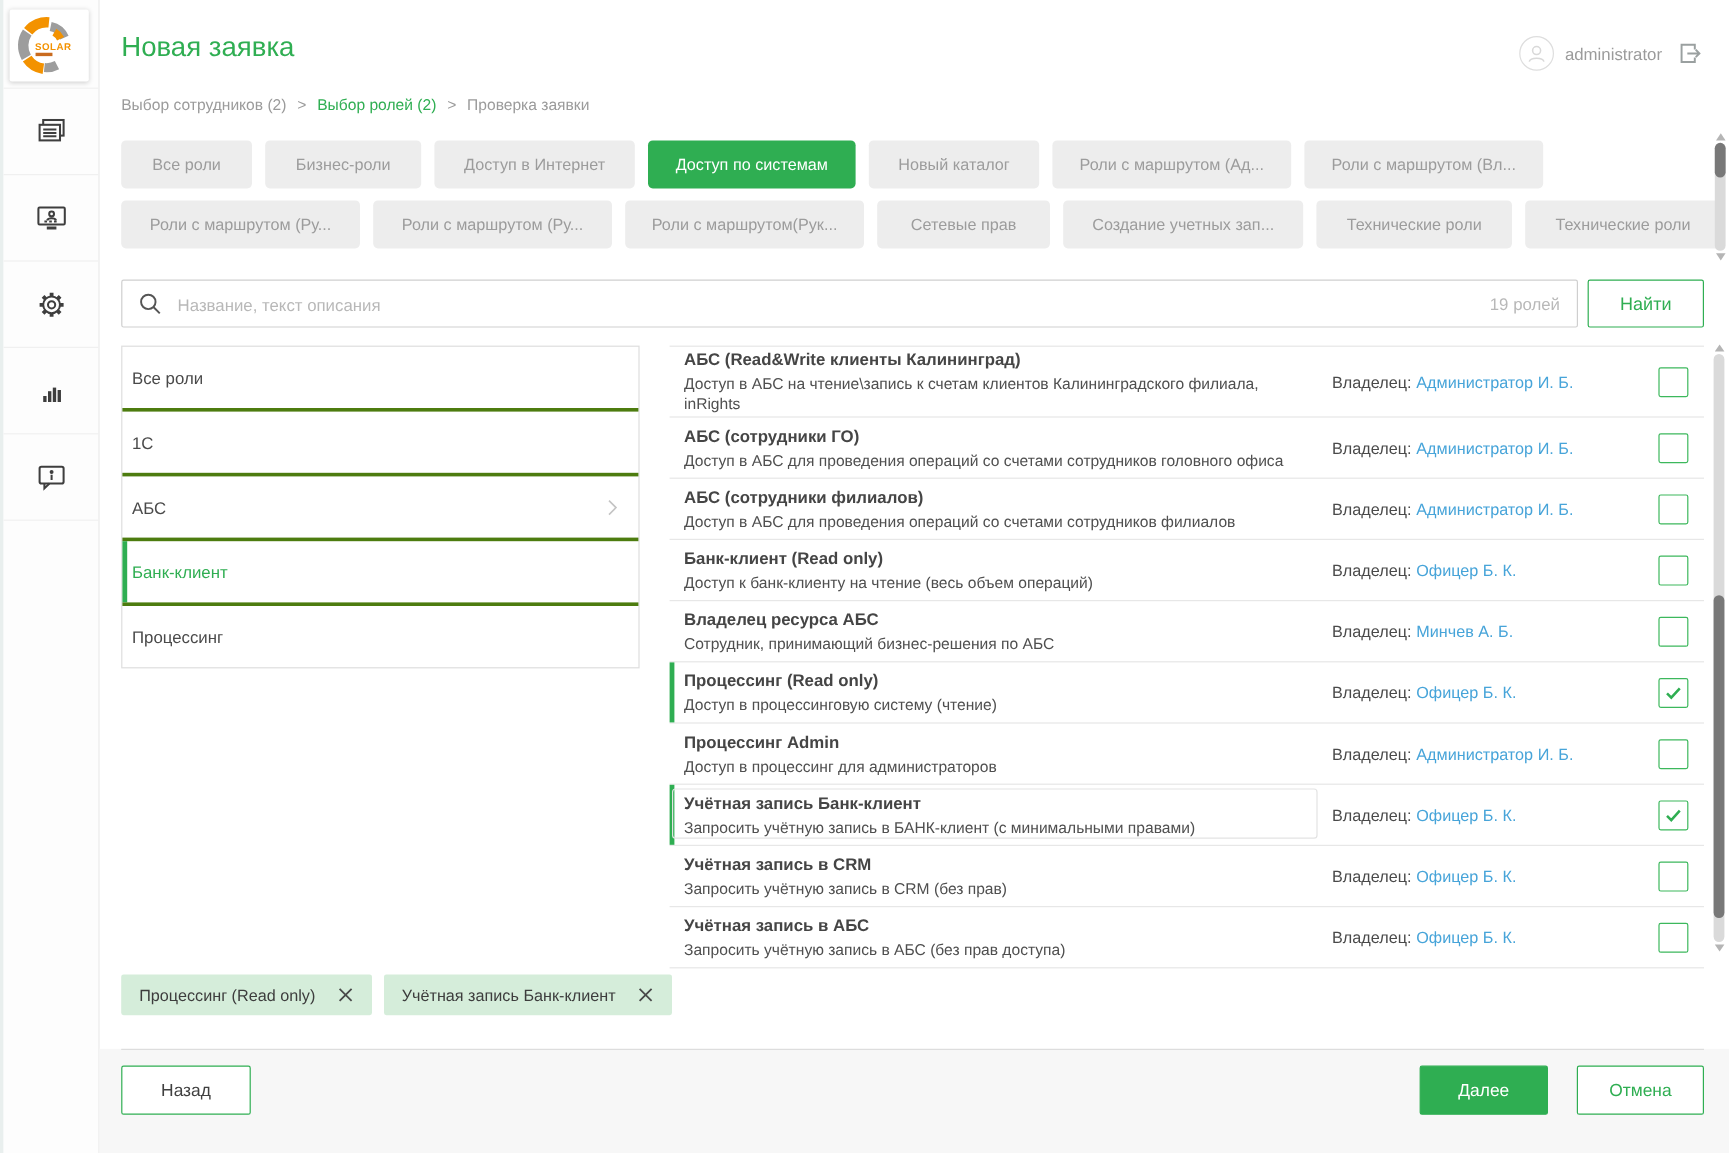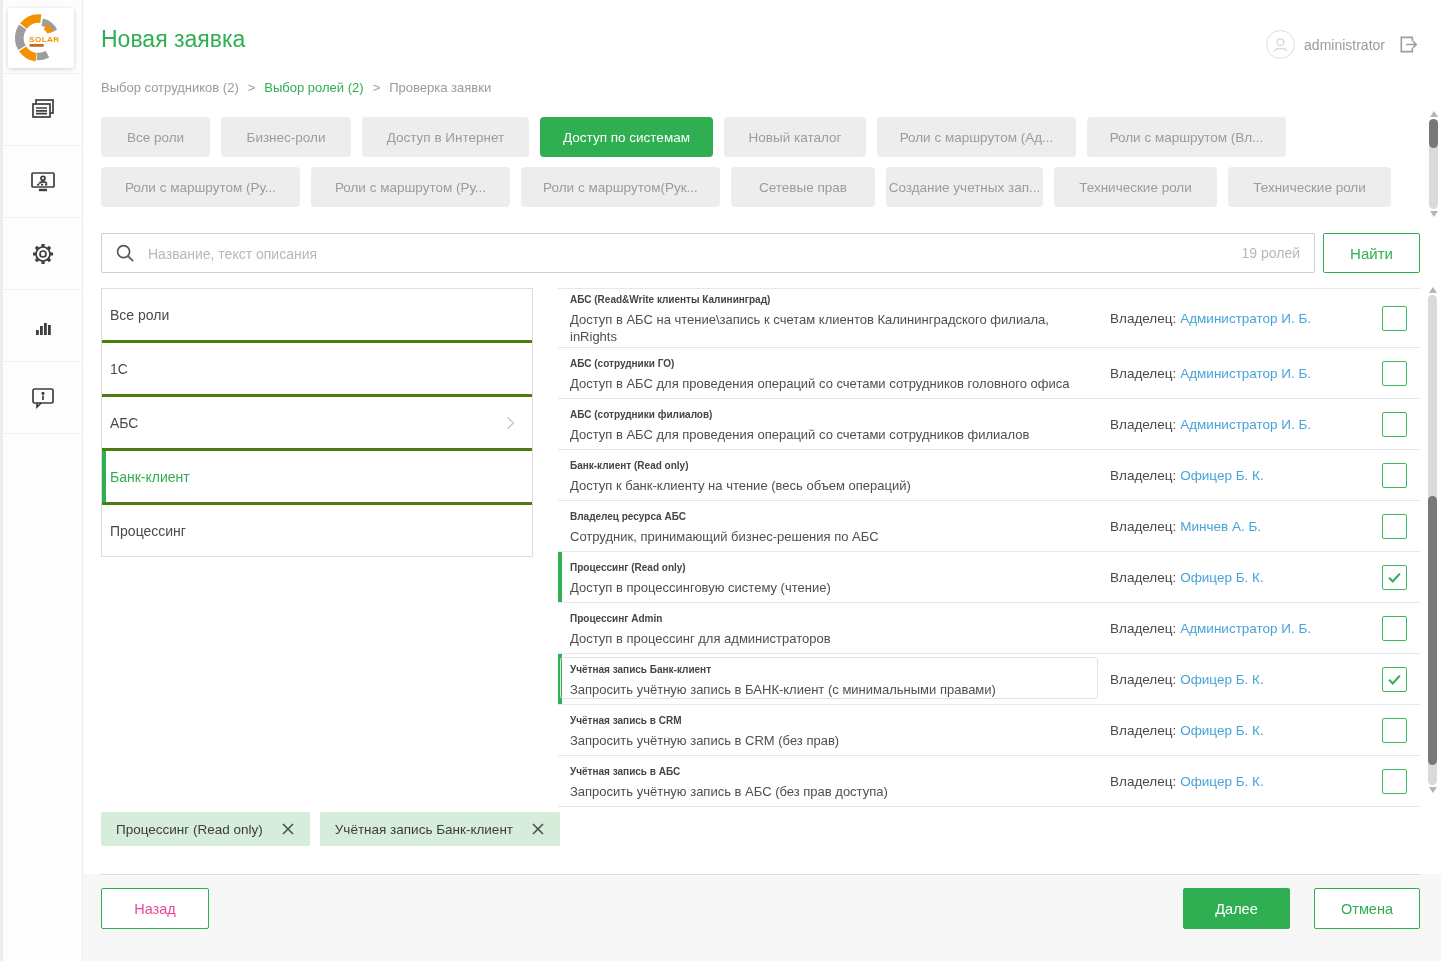--- a/index.html
+++ b/index.html
@@ -70,40 +70,40 @@
   .cat-item.selected::before{content:"";position:absolute;left:0;top:0;bottom:0;width:4px;background:#2fae52;}
   .cat-chevron{position:absolute;right:12px;top:50%;transform:translateY(-50%);display:flex;}
 
   .role-list{flex:1;border-top:1px solid #e7e7e7;background:#fff;}
   .role-row{position:relative;display:flex;align-items:center;height:50px;border-bottom:1px solid #e7e7e7;cursor:pointer;}
   .role-row:first-child{height:58px;}
   .role-row.checked::before{content:"";position:absolute;left:0;top:0;bottom:0;width:4px;background:#2fae52;}
   .role-row.hovered::after{content:"";position:absolute;left:2px;top:3px;height:calc(100% - 10px);width:536px;
     border:1px solid #e3e3e3;border-radius:3px;pointer-events:none;}
   .role-text{width:540px;flex:none;padding-left:12px;overflow:hidden;}
-  .role-title{font-weight:bold;font-size:10px;color:#454545;line-height:17px;}
+  .role-title{font-weight:bold;font-size:14px;color:#454545;line-height:17px;}
   .role-desc{font-size:13px;color:#4f4f4f;margin-top:3px;line-height:17px;white-space:nowrap;}
   .role-desc2{font-size:13px;color:#4f4f4f;line-height:17px;}
   .owner{width:252px;flex:none;font-size:13.5px;color:#4a4a4a;white-space:nowrap;}
   .owner-link{color:#47a4d9;margin-left:4px;cursor:pointer;}
   .checkbox{width:23px;height:23px;flex:none;margin-left:auto;margin-right:13px;border:1px solid #3cb85c;border-radius:2px;
     background:#fff;display:flex;align-items:center;justify-content:center;cursor:pointer;}
   .checkbox svg{display:none;}
   .role-row.checked .checkbox svg{display:block;}
 
   
   .chips{position:absolute;left:18px;top:812px;display:flex;gap:10px;}
   .chip{height:34px;background:#d5edda;border-radius:2px;display:flex;align-items:center;padding:0 15px;font-size:13.5px;color:#3d3d3d;}
   .chip-close{margin-left:18px;display:flex;cursor:pointer;}
 
   
   .footer{position:absolute;left:83px;right:0;top:874px;bottom:0;background:#f7f7f7;}
   .footer::before{content:"";position:absolute;left:18px;right:21px;top:0;border-top:1px solid #dddddd;}
   .btn{font-family:inherit;font-size:14.5px;border-radius:2px;cursor:pointer;}
-  .btn-back{position:absolute;left:18px;top:14px;width:108px;height:41px;background:#fff;border:1.5px solid #2fae52;color:#ec4899;}
+  .btn-back{position:absolute;left:18px;top:14px;width:108px;height:41px;background:#fff;border:1.5px solid #2fae52;color:#404040;}
   .footer-right{position:absolute;right:21px;top:14px;display:flex;gap:24px;}
   .btn-next{width:107px;height:41px;background:#2fae52;border:1.5px solid #2fae52;color:#fff;}
   .btn-cancel{width:106px;height:41px;background:#fff;border:1.5px solid #2fae52;color:#2fae52;}
 </style>
 </head>
 <body>
 
 <div class="edge-strip"></div>
 
 <div class="sidebar">
@@ -204,21 +204,21 @@
       <button class="tab active" style="width:173px">Доступ по системам</button>
       <button class="tab" style="width:142px">Новый каталог</button>
       <button class="tab" style="width:199px">Роли с маршрутом (Ад...</button>
       <button class="tab" style="width:199px">Роли с маршрутом (Вл...</button>
     </div>
     <div class="tab-row">
       <button class="tab" style="width:199px">Роли с маршрутом (Ру...</button>
       <button class="tab" style="width:199px">Роли с маршрутом (Ру...</button>
       <button class="tab" style="width:199px">Роли с маршрутом(Рук...</button>
       <button class="tab" style="width:144px">Сетевые прав</button>
-      <button class="tab" style="width:157px">Создание учетных зап...</button>
+      <button class="tab" style="width:200px">Создание учетных зап...</button>
       <button class="tab" style="width:163px">Технические роли</button>
       <button class="tab" style="width:163px">Технические роли</button>
     </div>
   </div>
 
   <div class="search-row">
     <div class="search-box">
       <span class="search-glyph">
         <svg width="21" height="21" viewBox="0 0 22 22" fill="none" stroke="#555" stroke-width="1.7">
           <circle cx="9" cy="9" r="6.3"></circle>

